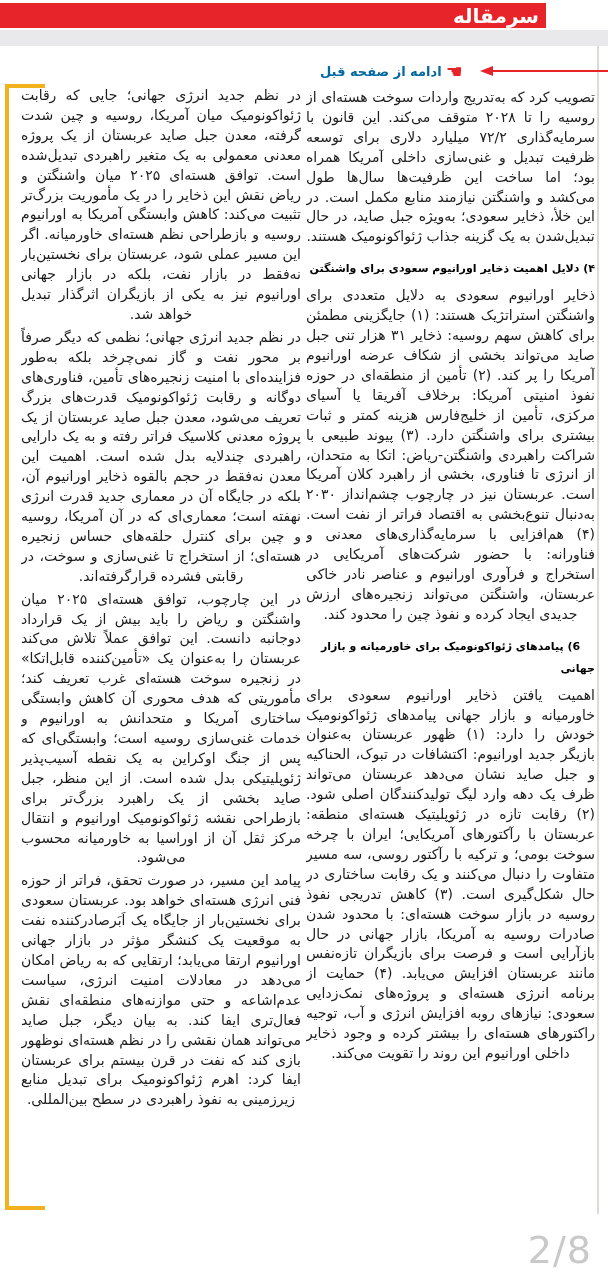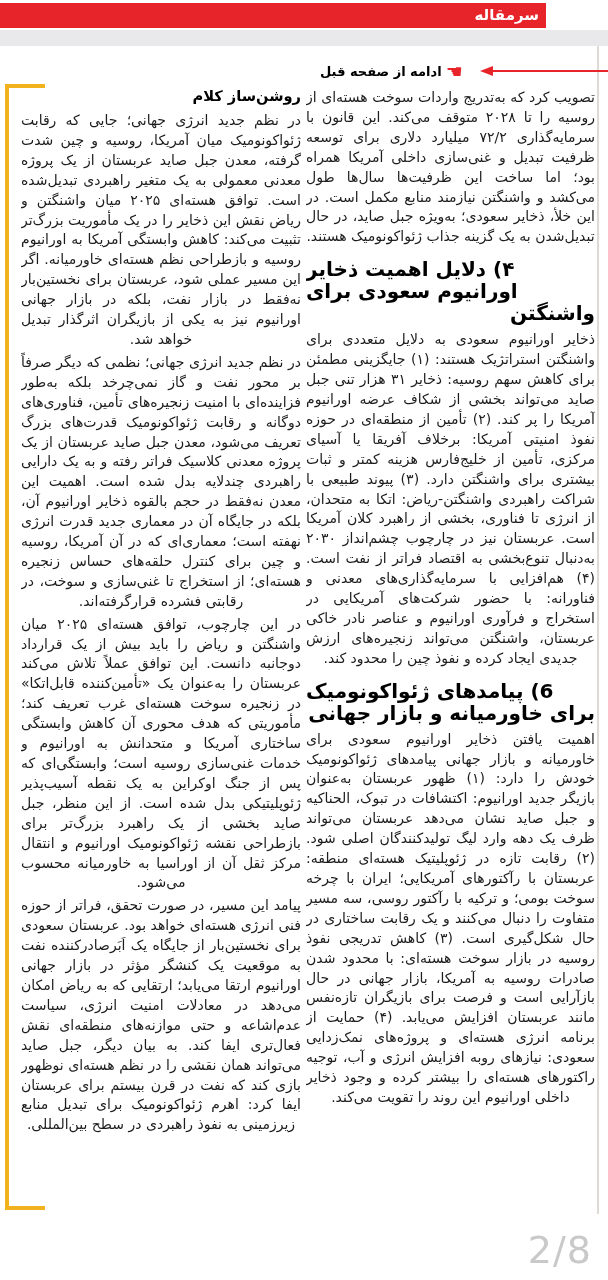--- a/index.html
+++ b/index.html
@@ -12,32 +12,32 @@
   .page { position: absolute; top: 0; left: 0; width: 608px; height: 1280px; background: #fff; }
 
   
   .topbar {
     position: absolute; top: 3px; left: 0;
     width: 546px; height: 25px;
     background: #E8242B;
     display: flex; align-items: center; justify-content: flex-end;
     padding: 0 7px; box-sizing: border-box;
   }
-  .topbar-label { color: #fff; font-weight: 700; font-size: 15px; line-height: 1; direction: rtl; }
+  .topbar-label { color: #fff; font-weight: 700; font-size: 20px; line-height: 1; direction: rtl; }
 
   .gray-strip { position: absolute; top: 30px; left: 0; width: 608px; height: 16px; background: #E9E9EB; }
 
   .right-edge-line { position: absolute; left: 597px; top: 46px; width: 2px; height: 1168px; background: #DEDAD6; }
 
   
   .continued {
     position: absolute; top: 59px; left: 320px; right: 0; height: 24px;
     display: flex; align-items: center; direction: ltr;
   }
-  .continued-text { color: #000000; font-weight: 700; font-size: 13px; white-space: nowrap; direction: rtl; }
+  .continued-text { color: #0369a1; font-weight: 700; font-size: 13px; white-space: nowrap; direction: rtl; }
   .hand { color: #E8242B; font-size: 19px; line-height: 1; margin: 0 1px 0 4px; }
   .arrowhead {
     width: 0; height: 0; margin-left: 16px;
     border-top: 5px solid transparent; border-bottom: 5px solid transparent;
     border-right: 13px solid #E8242B;
   }
   .arrowline { flex: 1; height: 2px; background: #E8242B; }
 
   
   .col { position: absolute; direction: rtl; overflow: hidden; color: #1C1C1C; }
@@ -45,22 +45,22 @@
   .col-left  { top: 86px; left: 21px;  width: 280px; height: 1078px; }
 
   .body {
     margin: 0 0 3px 0;
     font-size: 14px; line-height: 19.9px;
     text-align: justify; text-align-last: center;
     text-justify: inter-word;
   }
   .sec-heading {
     margin: 11px 0 6px 0;
-    font-size: 20px; font-weight: 800; color: #000;
-    line-height: 22px; text-align: left; text-align-last: right;
+    font-size: 11px; font-weight: 800; color: #000;
+    line-height: 22px; text-align: center; text-align-last: right;
   }
   .col-heading {
     margin: 0 0 5px 0;
     font-size: 14.6px; font-weight: 800; color: #000;
     line-height: 20px; text-align: right;
   }
 
   
   .yellow-bracket {
     position: absolute; left: 5px; top: 84px;
@@ -101,21 +101,20 @@
     <p class="body">تصویب کرد که به‌تدریج واردات سوخت هسته‌ای از روسیه را تا ۲۰۲۸ متوقف می‌کند. این قانون با سرمایه‌گذاری ۷۲/۲ میلیارد دلاری برای توسعه ظرفیت تبدیل و غنی‌سازی داخلی آمریکا همراه بود؛ اما ساخت این ظرفیت‌ها سال‌ها طول می‌کشد و واشنگتن نیازمند منابع مکمل است. در این خلأ، ذخایر سعودی؛ به‌ویژه جبل صاید، در حال تبدیل‌شدن به یک گزینه جذاب ژئواکونومیک هستند.</p>
     <h2 class="sec-heading">۴) دلایل اهمیت ذخایر اورانیوم سعودی برای واشنگتن</h2>
     <p class="body">ذخایر اورانیوم سعودی به دلایل متعددی برای واشنگتن استراتژیک هستند: (۱) جایگزینی مطمئن برای کاهش سهم روسیه: ذخایر ۳۱ هزار تنی جبل صاید می‌تواند بخشی از شکاف عرضه اورانیوم آمریکا را پر کند. (۲) تأمین از منطقه‌ای در حوزه نفوذ امنیتی آمریکا: برخلاف آفریقا یا آسیای مرکزی، تأمین از خلیج‌فارس هزینه کمتر و ثبات بیشتری برای واشنگتن دارد. (۳) پیوند طبیعی با شراکت راهبردی واشنگتن-ریاض: اتکا به متحدان، از انرژی تا فناوری، بخشی از راهبرد کلان آمریکا است. عربستان نیز در چارچوب چشم‌انداز ۲۰۳۰ به‌دنبال تنوع‌بخشی به اقتصاد فراتر از نفت است. (۴) هم‌افزایی با سرمایه‌گذاری‌های معدنی و فناورانه: با حضور شرکت‌های آمریکایی در استخراج و فرآوری اورانیوم و عناصر نادر خاکی عربستان، واشنگتن می‌تواند زنجیره‌های ارزش جدیدی ایجاد کرده و نفوذ چین را محدود کند.</p>
     <h2 class="sec-heading">6) پیامدهای ژئواکونومیک برای خاورمیانه و بازار جهانی</h2>
     <p class="body">اهمیت یافتن ذخایر اورانیوم سعودی برای خاورمیانه و بازار جهانی پیامدهای ژئواکونومیک خودش را دارد: (۱) ظهور عربستان به‌عنوان بازیگر جدید اورانیوم: اکتشافات در تبوک، الحناکیه و جبل صاید نشان می‌دهد عربستان می‌تواند ظرف یک دهه وارد لیگ تولیدکنندگان اصلی شود. (۲) رقابت تازه در ژئوپلیتیک هسته‌ای منطقه: عربستان با رآکتورهای آمریکایی؛ ایران با چرخه سوخت بومی؛ و ترکیه با رآکتور روسی، سه مسیر متفاوت را دنبال می‌کنند و یک رقابت ساختاری در حال شکل‌گیری است. (۳) کاهش تدریجی نفوذ روسیه در بازار سوخت هسته‌ای: با محدود شدن صادرات روسیه به آمریکا، بازار جهانی در حال بازآرایی است و فرصت برای بازیگران تازه‌نفس مانند عربستان افزایش می‌یابد. (۴) حمایت از برنامه انرژی هسته‌ای و پروژه‌های نمک‌زدایی سعودی: نیازهای روبه افزایش انرژی و آب، توجیه راکتورهای هسته‌ای را بیشتر کرده و وجود ذخایر داخلی اورانیوم این روند را تقویت می‌کند.</p>
   </div>
 
   <div class="yellow-bracket"></div>
 
   <div class="col col-left">
-    <h2 class="col-heading">روشن‌ساز کلام</h2>
     <p class="body">در نظم جدید انرژی جهانی؛ جایی که رقابت ژئواکونومیک میان آمریکا، روسیه و چین شدت گرفته، معدن جبل صاید عربستان از یک پروژه معدنی معمولی به یک متغیر راهبردی تبدیل‌شده است. توافق هسته‌ای ۲۰۲۵ میان واشنگتن و ریاض نقش این ذخایر را در یک مأموریت بزرگ‌تر تثبیت می‌کند: کاهش وابستگی آمریکا به اورانیوم روسیه و بازطراحی نظم هسته‌ای خاورمیانه. اگر این مسیر عملی شود، عربستان برای نخستین‌بار نه‌فقط در بازار نفت، بلکه در بازار جهانی اورانیوم نیز به یکی از بازیگران اثرگذار تبدیل خواهد شد.</p>
     <p class="body">در نظم جدید انرژی جهانی؛ نظمی که دیگر صرفاً بر محور نفت و گاز نمی‌چرخد بلکه به‌طور فزاینده‌ای با امنیت زنجیره‌های تأمین، فناوری‌های دوگانه و رقابت ژئواکونومیک قدرت‌های بزرگ تعریف می‌شود، معدن جبل صاید عربستان از یک پروژه معدنی کلاسیک فراتر رفته و به یک دارایی راهبردی چندلایه بدل شده است. اهمیت این معدن نه‌فقط در حجم بالقوه ذخایر اورانیوم آن، بلکه در جایگاه آن در معماری جدید قدرت انرژی نهفته است؛ معماری‌ای که در آن آمریکا، روسیه و چین برای کنترل حلقه‌های حساس زنجیره هسته‌ای؛ از استخراج تا غنی‌سازی و سوخت، در رقابتی فشرده قرارگرفته‌اند.</p>
     <p class="body">در این چارچوب، توافق هسته‌ای ۲۰۲۵ میان واشنگتن و ریاض را باید بیش از یک قرارداد دوجانبه دانست. این توافق عملاً تلاش می‌کند عربستان را به‌عنوان یک «تأمین‌کننده قابل‌اتکا» در زنجیره سوخت هسته‌ای غرب تعریف کند؛ مأموریتی که هدف محوری آن کاهش وابستگی ساختاری آمریکا و متحدانش به اورانیوم و خدمات غنی‌سازی روسیه است؛ وابستگی‌ای که پس از جنگ اوکراین به یک نقطه آسیب‌پذیر ژئوپلیتیکی بدل شده است. از این منظر، جبل صاید بخشی از یک راهبرد بزرگ‌تر برای بازطراحی نقشه ژئواکونومیک اورانیوم و انتقال مرکز ثقل آن از اوراسیا به خاورمیانه محسوب می‌شود.</p>
     <p class="body">پیامد این مسیر، در صورت تحقق، فراتر از حوزه فنی انرژی هسته‌ای خواهد بود. عربستان سعودی برای نخستین‌بار از جایگاه یک اَبَرصادرکننده نفت به موقعیت یک کنشگر مؤثر در بازار جهانی اورانیوم ارتقا می‌یابد؛ ارتقایی که به ریاض امکان می‌دهد در معادلات امنیت انرژی، سیاست عدم‌اشاعه و حتی موازنه‌های منطقه‌ای نقش فعال‌تری ایفا کند. به بیان دیگر، جبل صاید می‌تواند همان نقشی را در نظم هسته‌ای نوظهور بازی کند که نفت در قرن بیستم برای عربستان ایفا کرد: اهرم ژئواکونومیک برای تبدیل منابع زیرزمینی به نفوذ راهبردی در سطح بین‌المللی.</p>
   </div>
 
   <div class="page-number">2/8</div>
 
 </div>
 

